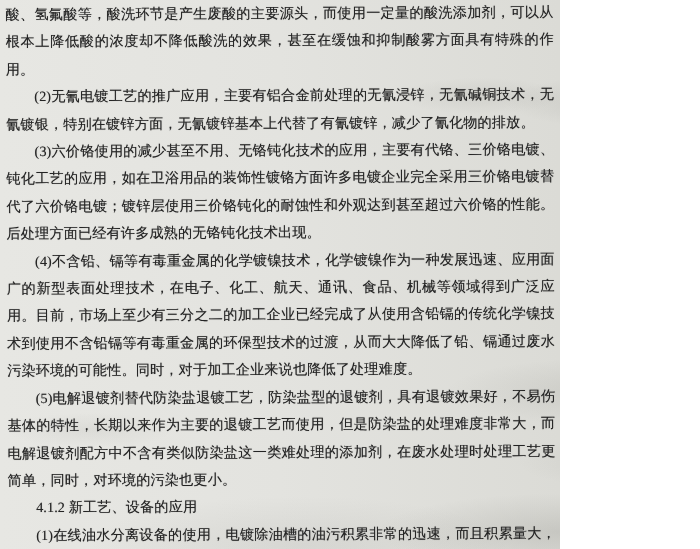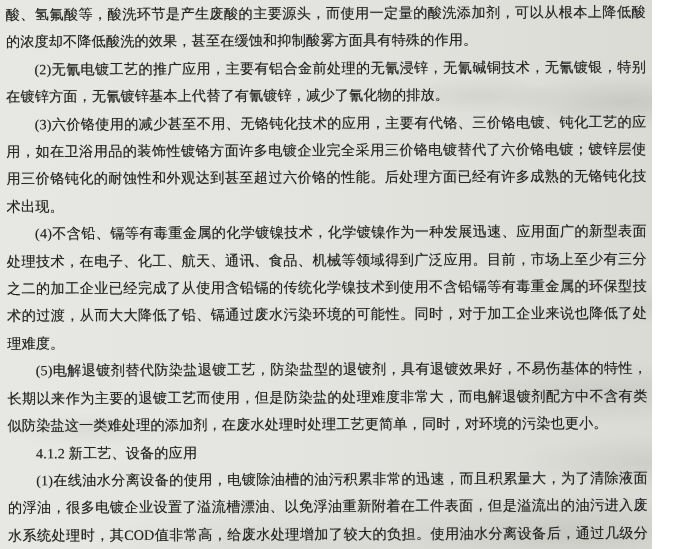--- a/index.html
+++ b/index.html
@@ -4,21 +4,21 @@
 <style>
   html, body {
     margin: 0;
     padding: 0;
     width: 700px;
     height: 549px;
     overflow: hidden;
   }
   .page {
     position: relative;
-    width: 652px;
+    width: 560px;
     height: 549px;
     
     background:
       radial-gradient(ellipse 170px 38px at 625px 102px, rgba(125,125,118,0.20), transparent 70%),
       radial-gradient(ellipse 120px 26px at 480px 96px,  rgba(125,125,118,0.12), transparent 70%),
       radial-gradient(ellipse 150px 30px at 660px 305px, rgba(130,130,122,0.13), transparent 70%),
       radial-gradient(ellipse 220px 48px at 600px 392px, rgba(125,125,118,0.16), transparent 70%),
       radial-gradient(ellipse 190px 40px at 650px 462px, rgba(125,125,118,0.14), transparent 70%),
       radial-gradient(ellipse 260px 55px at 560px 532px, rgba(118,118,112,0.20), transparent 70%),
       radial-gradient(ellipse 300px 70px at 300px 545px, rgba(125,125,120,0.12), transparent 70%),

